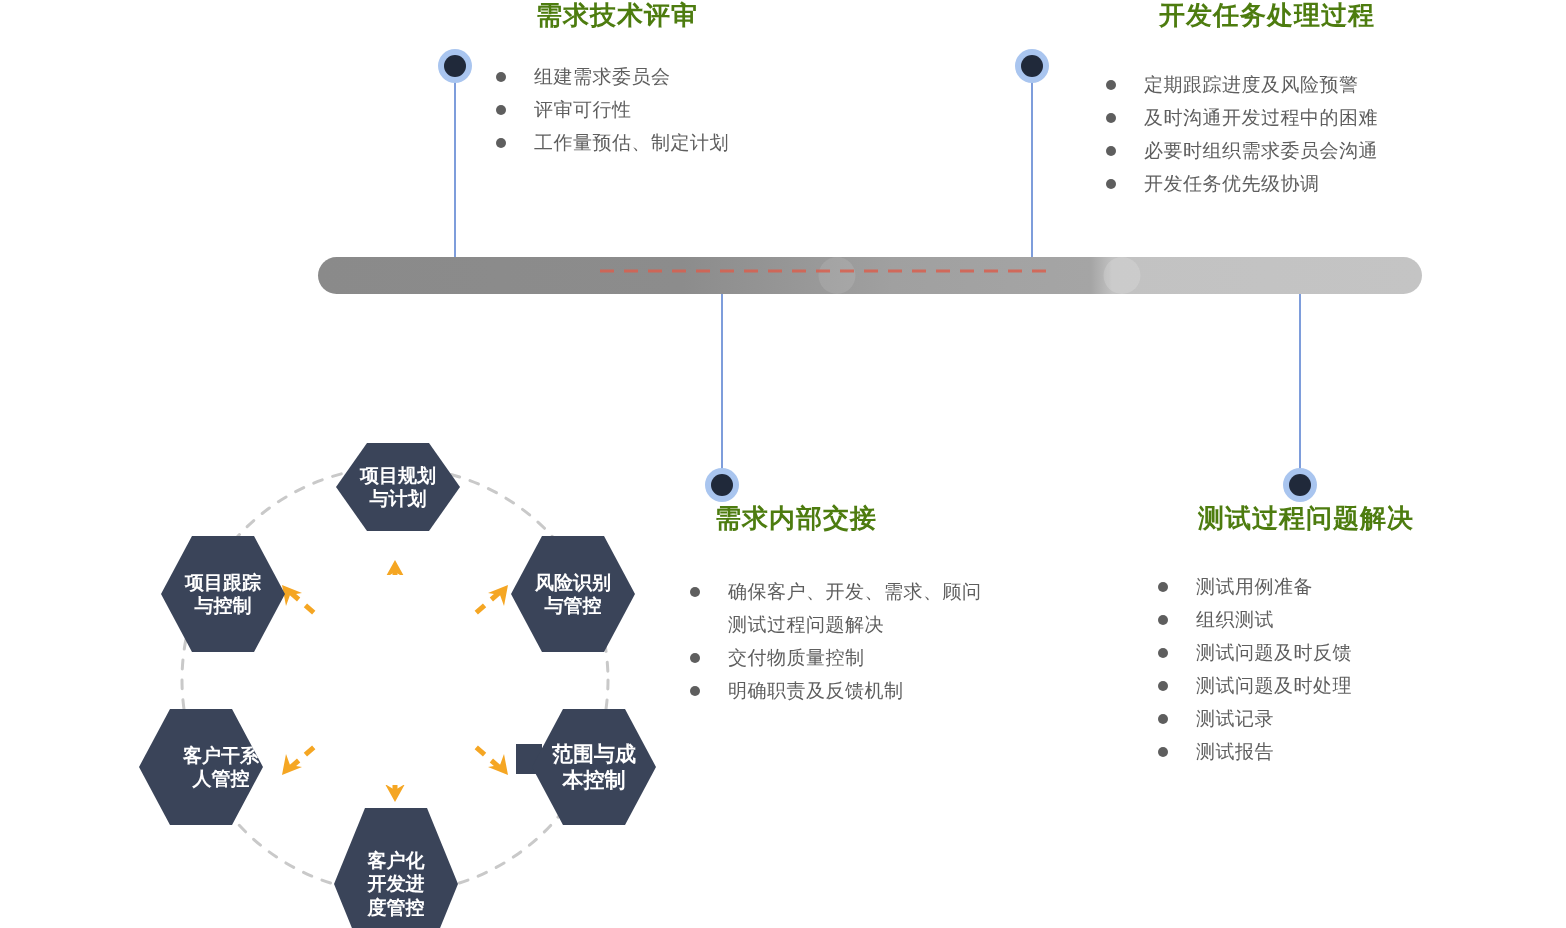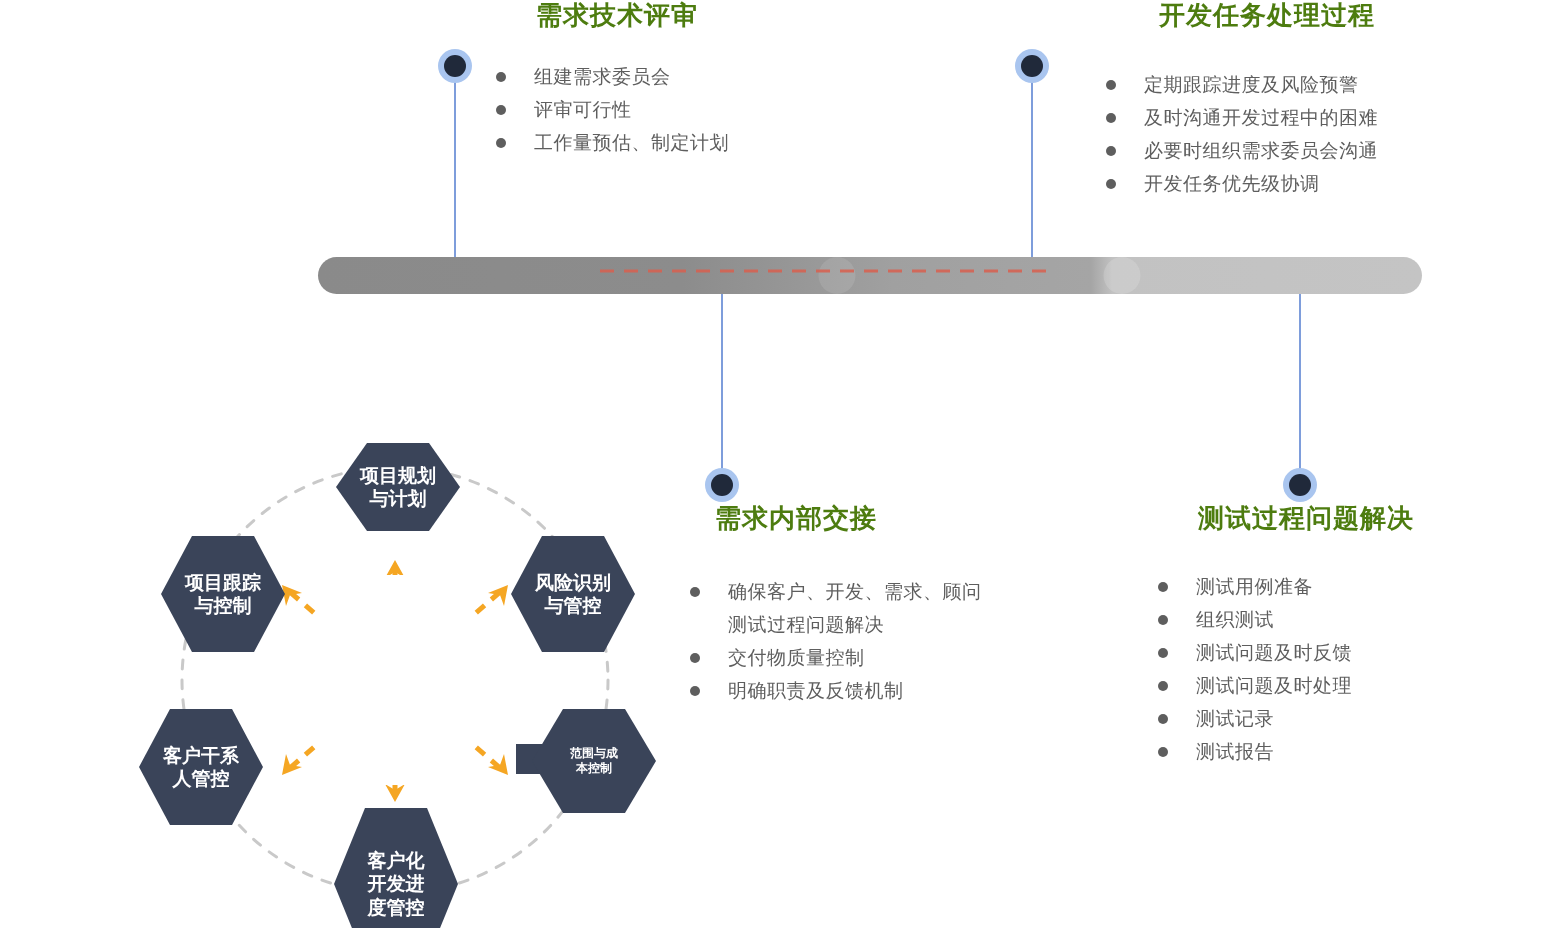--- a/index.html
+++ b/index.html
@@ -218,36 +218,36 @@
     </div>
   </div>
 
   <div class="hex" style="left:511px;top:536px;width:124px;height:116px;font-size:19px;">
     <div>
       <span>风险识别</span>
       <span>与管控</span>
     </div>
   </div>
 
-  <div class="hex" style="left:532px;top:709px;width:124px;height:104px;font-size:12px;">
+  <div class="hex" style="left:532px;top:709px;width:124px;height:116px;font-size:21px;">
     <div>
       <span>范围与成</span>
       <span>本控制</span>
     </div>
   </div>
 
   <div class="hex" style="left:334px;top:808px;width:124px;height:152px;font-size:19px;text-align:right;">
     <div>
       <span>客户化</span>
       <span>开发进</span>
       <span>度管控</span>
     </div>
   </div>
 
-  <div class="hex" style="left:139px;top:709px;width:124px;height:116px;font-size:19px;">
+  <div class="hex" style="left:139px;top:709px;width:124px;height:116px;font-size:19px;justify-content:flex-end;">
     <div>
       <span>客户干系</span>
       <span>人管控</span>
     </div>
   </div>
 
   <div class="hex" style="left:161px;top:536px;width:124px;height:116px;font-size:19px;">
     <div>
       <span>项目跟踪</span>
       <span>与控制</span>

